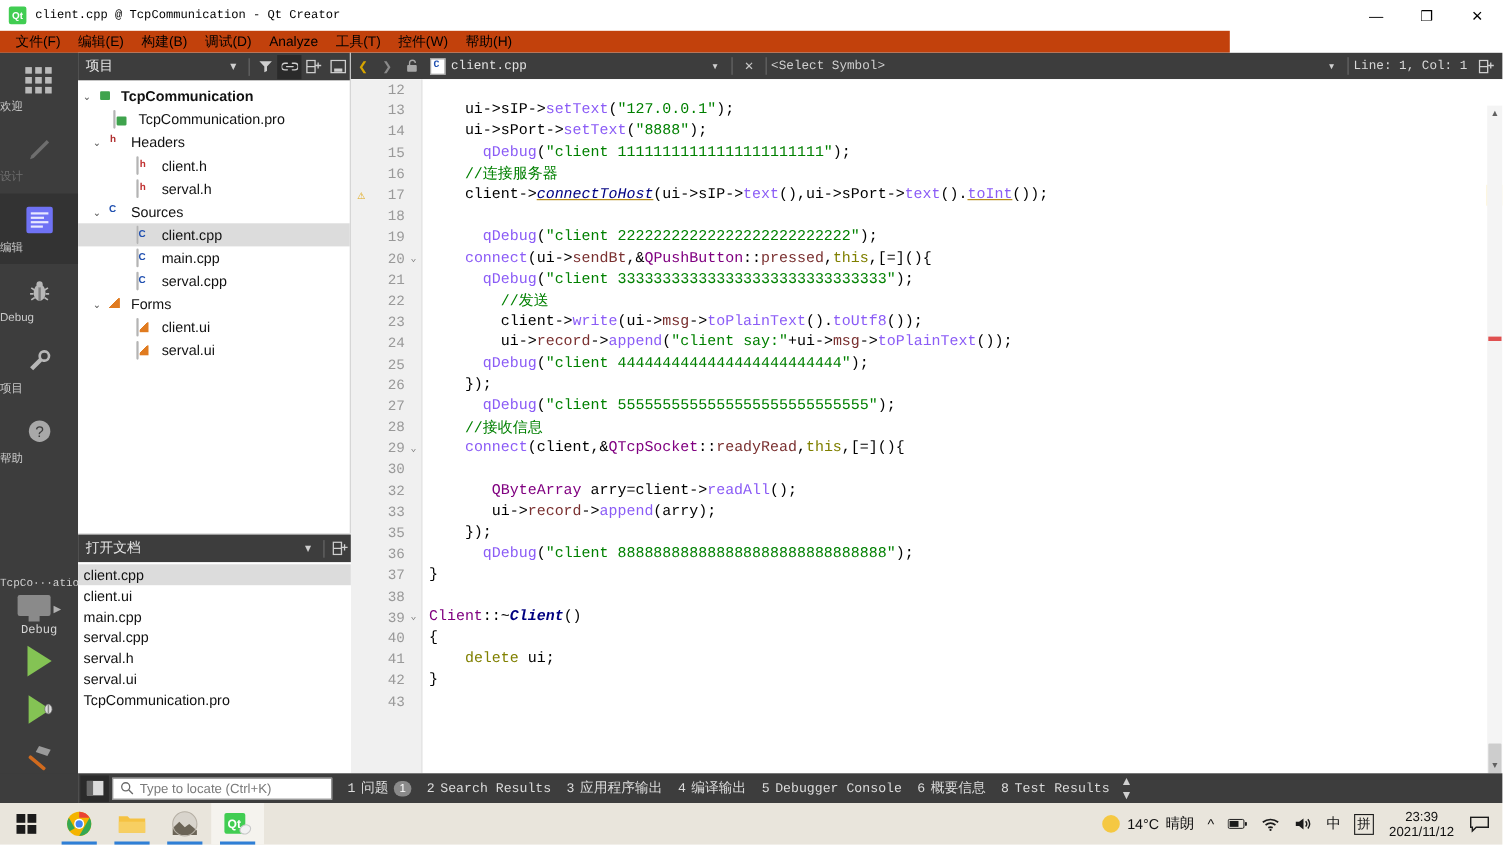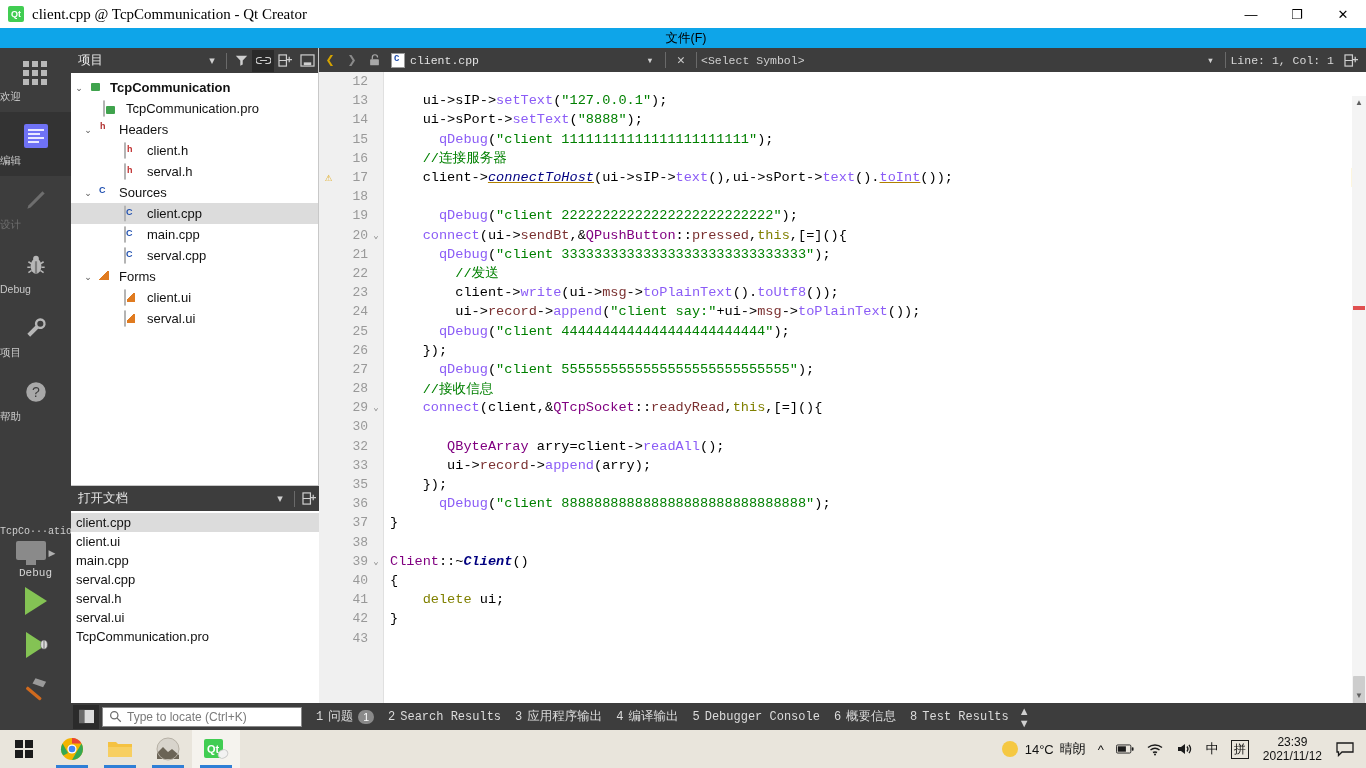--- a/index.html
+++ b/index.html
@@ -17,34 +17,33 @@
     background: #ffffff;
     display: flex; align-items: center;
   }
   .titlebar .qticon {
     width: 16px; height: 16px; margin-left: 8px; margin-right: 8px;
     background: #41cd52; border-radius: 2px;
     color: #fff; font-size: 9px; line-height: 16px; text-align: center;
     font-family: "Liberation Sans", sans-serif; font-weight: bold;
   }
   .titlebar .ttl {
-    font-size: 15px; color: #000; font-family: Liberation Serif, serif;
+    font-size: 11px; color: #000; font-family: Liberation Mono, monospace;
   }
   .wincontrols { position: absolute; right: 0; top: 0; height: 28px; display: flex; }
   .wincontrols div {
     width: 46px; height: 28px; display: flex; align-items: center; justify-content: center;
     font-size: 13px; color: #000; font-family: "Liberation Sans", sans-serif;
   }
 
   
   .menubar {
-    position: absolute; left: 0; top: 28px; width: 1366px; height: 20px;
-    background: #0ea5e9; display: flex; align-items: center;
+    position: absolute; left: 0; top: 28px; width: 1118px; height: 20px;
+    background: #c2410c; display: flex; align-items: center;
     padding-left: 6px;
-    flex-direction: column;
   }
   .menubar .mi {
     font-size: 12.5px; color: #000; padding: 2px 8px; white-space: nowrap;
     font-family: "Liberation Sans", sans-serif; cursor: default;
   }
 
   
   .moderail {
     position: absolute; left: 0; top: 48px; width: 71px; height: 672px;
     background: #3d3d3d;
@@ -279,39 +278,39 @@
             <i></i>
             <i></i>
             <i></i>
             <i></i>
             <i></i>
           </div>
       </div>
       <div class="lbl">欢迎</div>
     </div>
 
-    <div class="mode active">
-      <div class="glyph">
-        <div class="editicon">
-            <i></i>
-            <i></i>
-            <i></i>
-            <i></i>
-          </div>
-      </div>
-      <div class="lbl">编辑</div>
-    </div>
-
     <div class="mode dim">
       <div class="glyph">
         <svg width="26" height="26" viewBox="0 0 24 24">
             <path d="M4 20l3-1L20 6l-2-2L5 17z" fill="#6e6e6e"></path>
           </svg>
       </div>
       <div class="lbl">设计</div>
+    </div>
+
+    <div class="mode active">
+      <div class="glyph">
+        <div class="editicon">
+            <i></i>
+            <i></i>
+            <i></i>
+            <i></i>
+          </div>
+      </div>
+      <div class="lbl">编辑</div>
     </div>
 
     <div class="mode">
       <div class="glyph">
         <svg width="26" height="26" viewBox="0 0 24 24">
           <ellipse cx="12" cy="13" rx="5" ry="7" fill="#b7b7b7"></ellipse>
           <rect x="11" y="6" width="2" height="14" fill="#7c7c7c"></rect>
           <circle cx="12" cy="6" r="2.6" fill="#b7b7b7"></circle>
           <path d="M5 9l3 2M19 9l-3 2M4 14h3M20 14h-3M5 19l3-2M19 19l-3-2" stroke="#b7b7b7" stroke-width="1.4" fill="none"></path>
         </svg>

